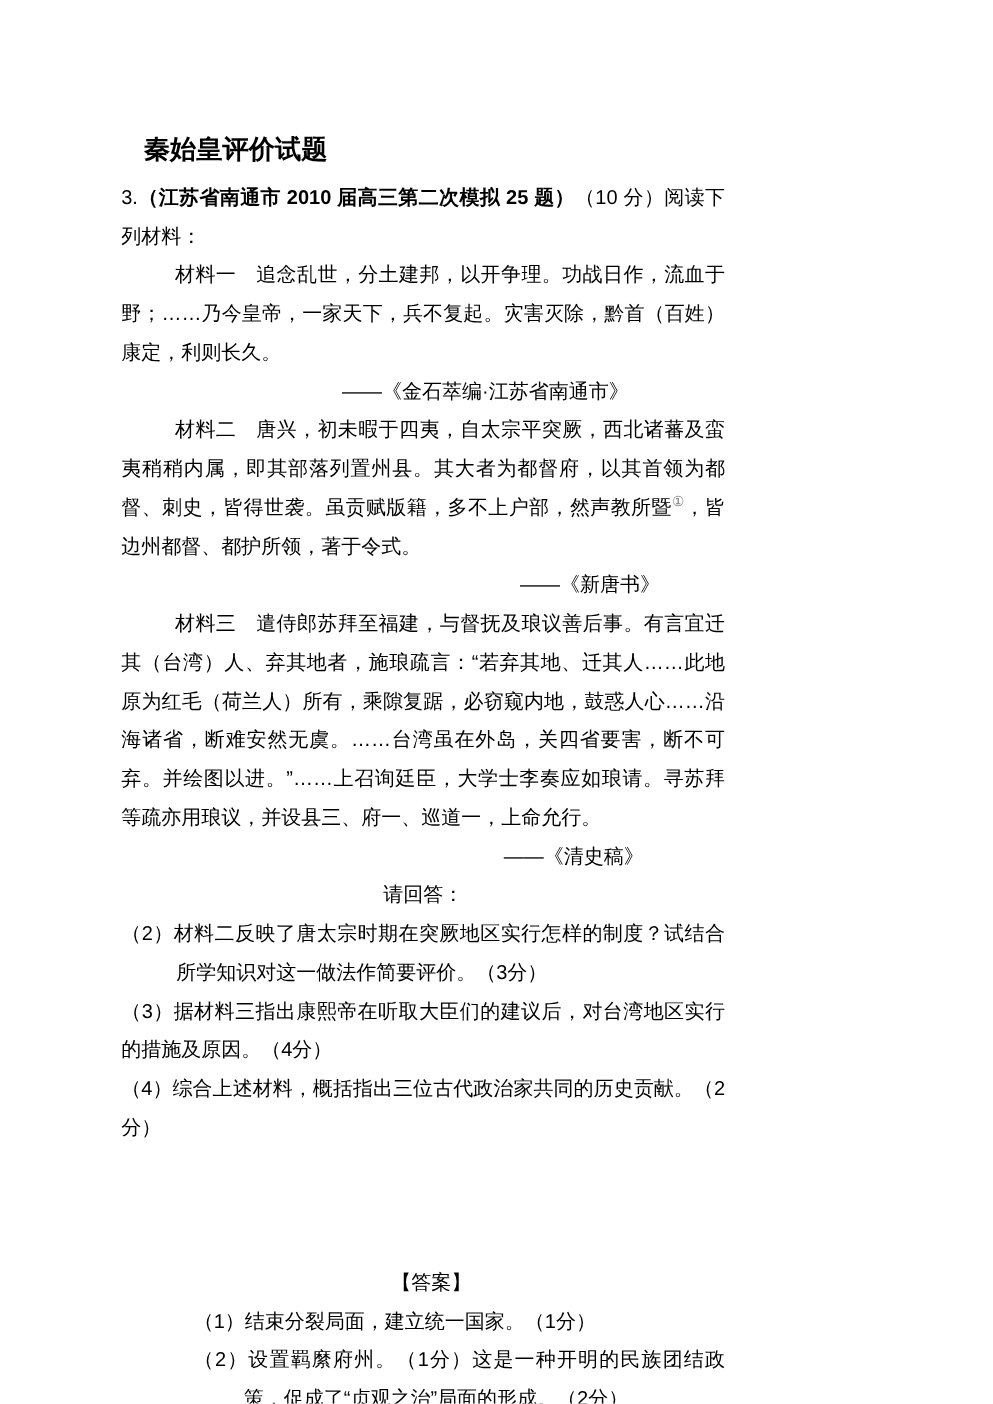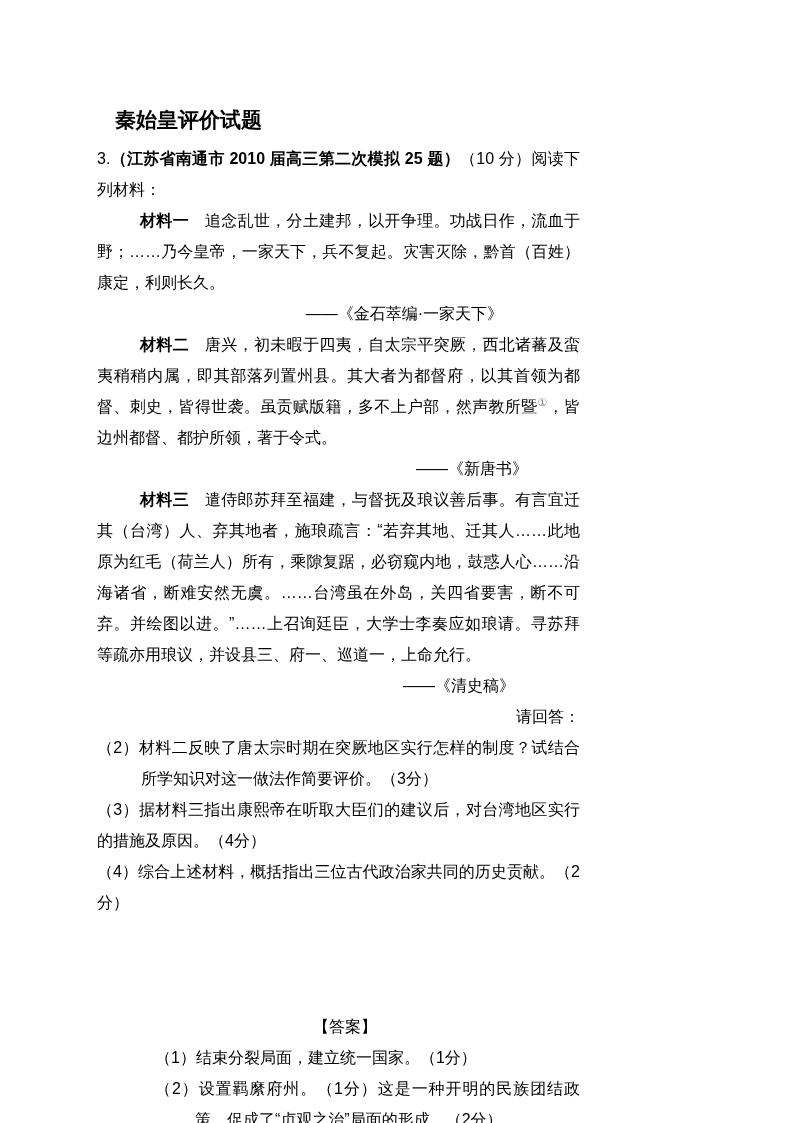--- a/index.html
+++ b/index.html
@@ -23,26 +23,26 @@
   p { margin: 0; text-align: justify; }
   .doc-title {
     font-size: 21px;
     font-weight: bold;
     line-height: 36px;
     margin: 0 0 5px 18px;
     text-align: left;
   }
   .bold { font-weight: bold; }
   .material { text-indent: 43px; }
-  .m-label { margin-right: 16px; font-weight: bold; }
+  .m-label { margin-right: 16px; }
   .attr { text-align: right; text-indent: 0; }
   .attr-1 { padding-right: 77px; }
   .attr-2 { padding-right: 52px; }
   .attr-3 { padding-right: 65px; }
-  .ask { text-align: right; }
+  .ask { text-align: center; }
   .subq { text-align: justify; }
   .subq.hang { padding-left: 44px; text-indent: -44px; }
   .answers { margin-top: 93px; }
   .ans-label { margin-left: 13px; text-align: center; }
   .ans-item { margin-left: 58px; padding-left: 40px; text-indent: -40px; }
   .note {
     color: #808080;
     font-size: 11px;
     line-height: 0;
   }
@@ -51,21 +51,21 @@
 <body>
 
 <div class="page">
 
   <h1 class="doc-title">秦始皇评价试题</h1>
 
   <p class="q-heading"><span>3.</span><span class="bold">（江苏省南通市 2010 届高三第二次模拟 25 题）</span><span>（10 分）阅读下列材料：</span></p>
 
   <p class="material"><span class="m-label">材料一</span><span>追念乱世，分土建邦，以开争理。功战日作，流血于野；……乃今皇帝，一家天下，兵不复起。灾害灭除，黔首（百姓）康定，利则长久。</span></p>
 
-  <p class="attr attr-1">——《金石萃编·一家天下》</p>
+  <p class="attr attr-1">——《金石萃编·江苏省南通市》</p>
 
   <p class="material"><span class="m-label">材料二</span><span>唐兴，初未暇于四夷，自太宗平突厥，西北诸蕃及蛮夷稍稍内属，即其部落列置州县。其大者为都督府，以其首领为都督、刺史，皆得世袭。虽贡赋版籍，多不上户部，然声教所暨</span><sup class="note">①</sup><span>，皆边州都督、都护所领，著于令式。</span></p>
 
   <p class="attr attr-2">——《新唐书》</p>
 
   <p class="material"><span class="m-label">材料三</span><span>遣侍郎苏拜至福建，与督抚及琅议善后事。有言宜迁其（台湾）人、弃其地者，施琅疏言：“若弃其地、迁其人……此地原为红毛（荷兰人）所有，乘隙复踞，必窃窥内地，鼓惑人心……沿海诸省，断难安然无虞。……台湾虽在外岛，关四省要害，断不可弃。并绘图以进。”……上召询廷臣，大学士李奏应如琅请。寻苏拜等疏亦用琅议，并设县三、府一、巡道一，上命允行。</span></p>
 
   <p class="attr attr-3">——《清史稿》</p>
 
   <p class="ask">请回答：</p>

